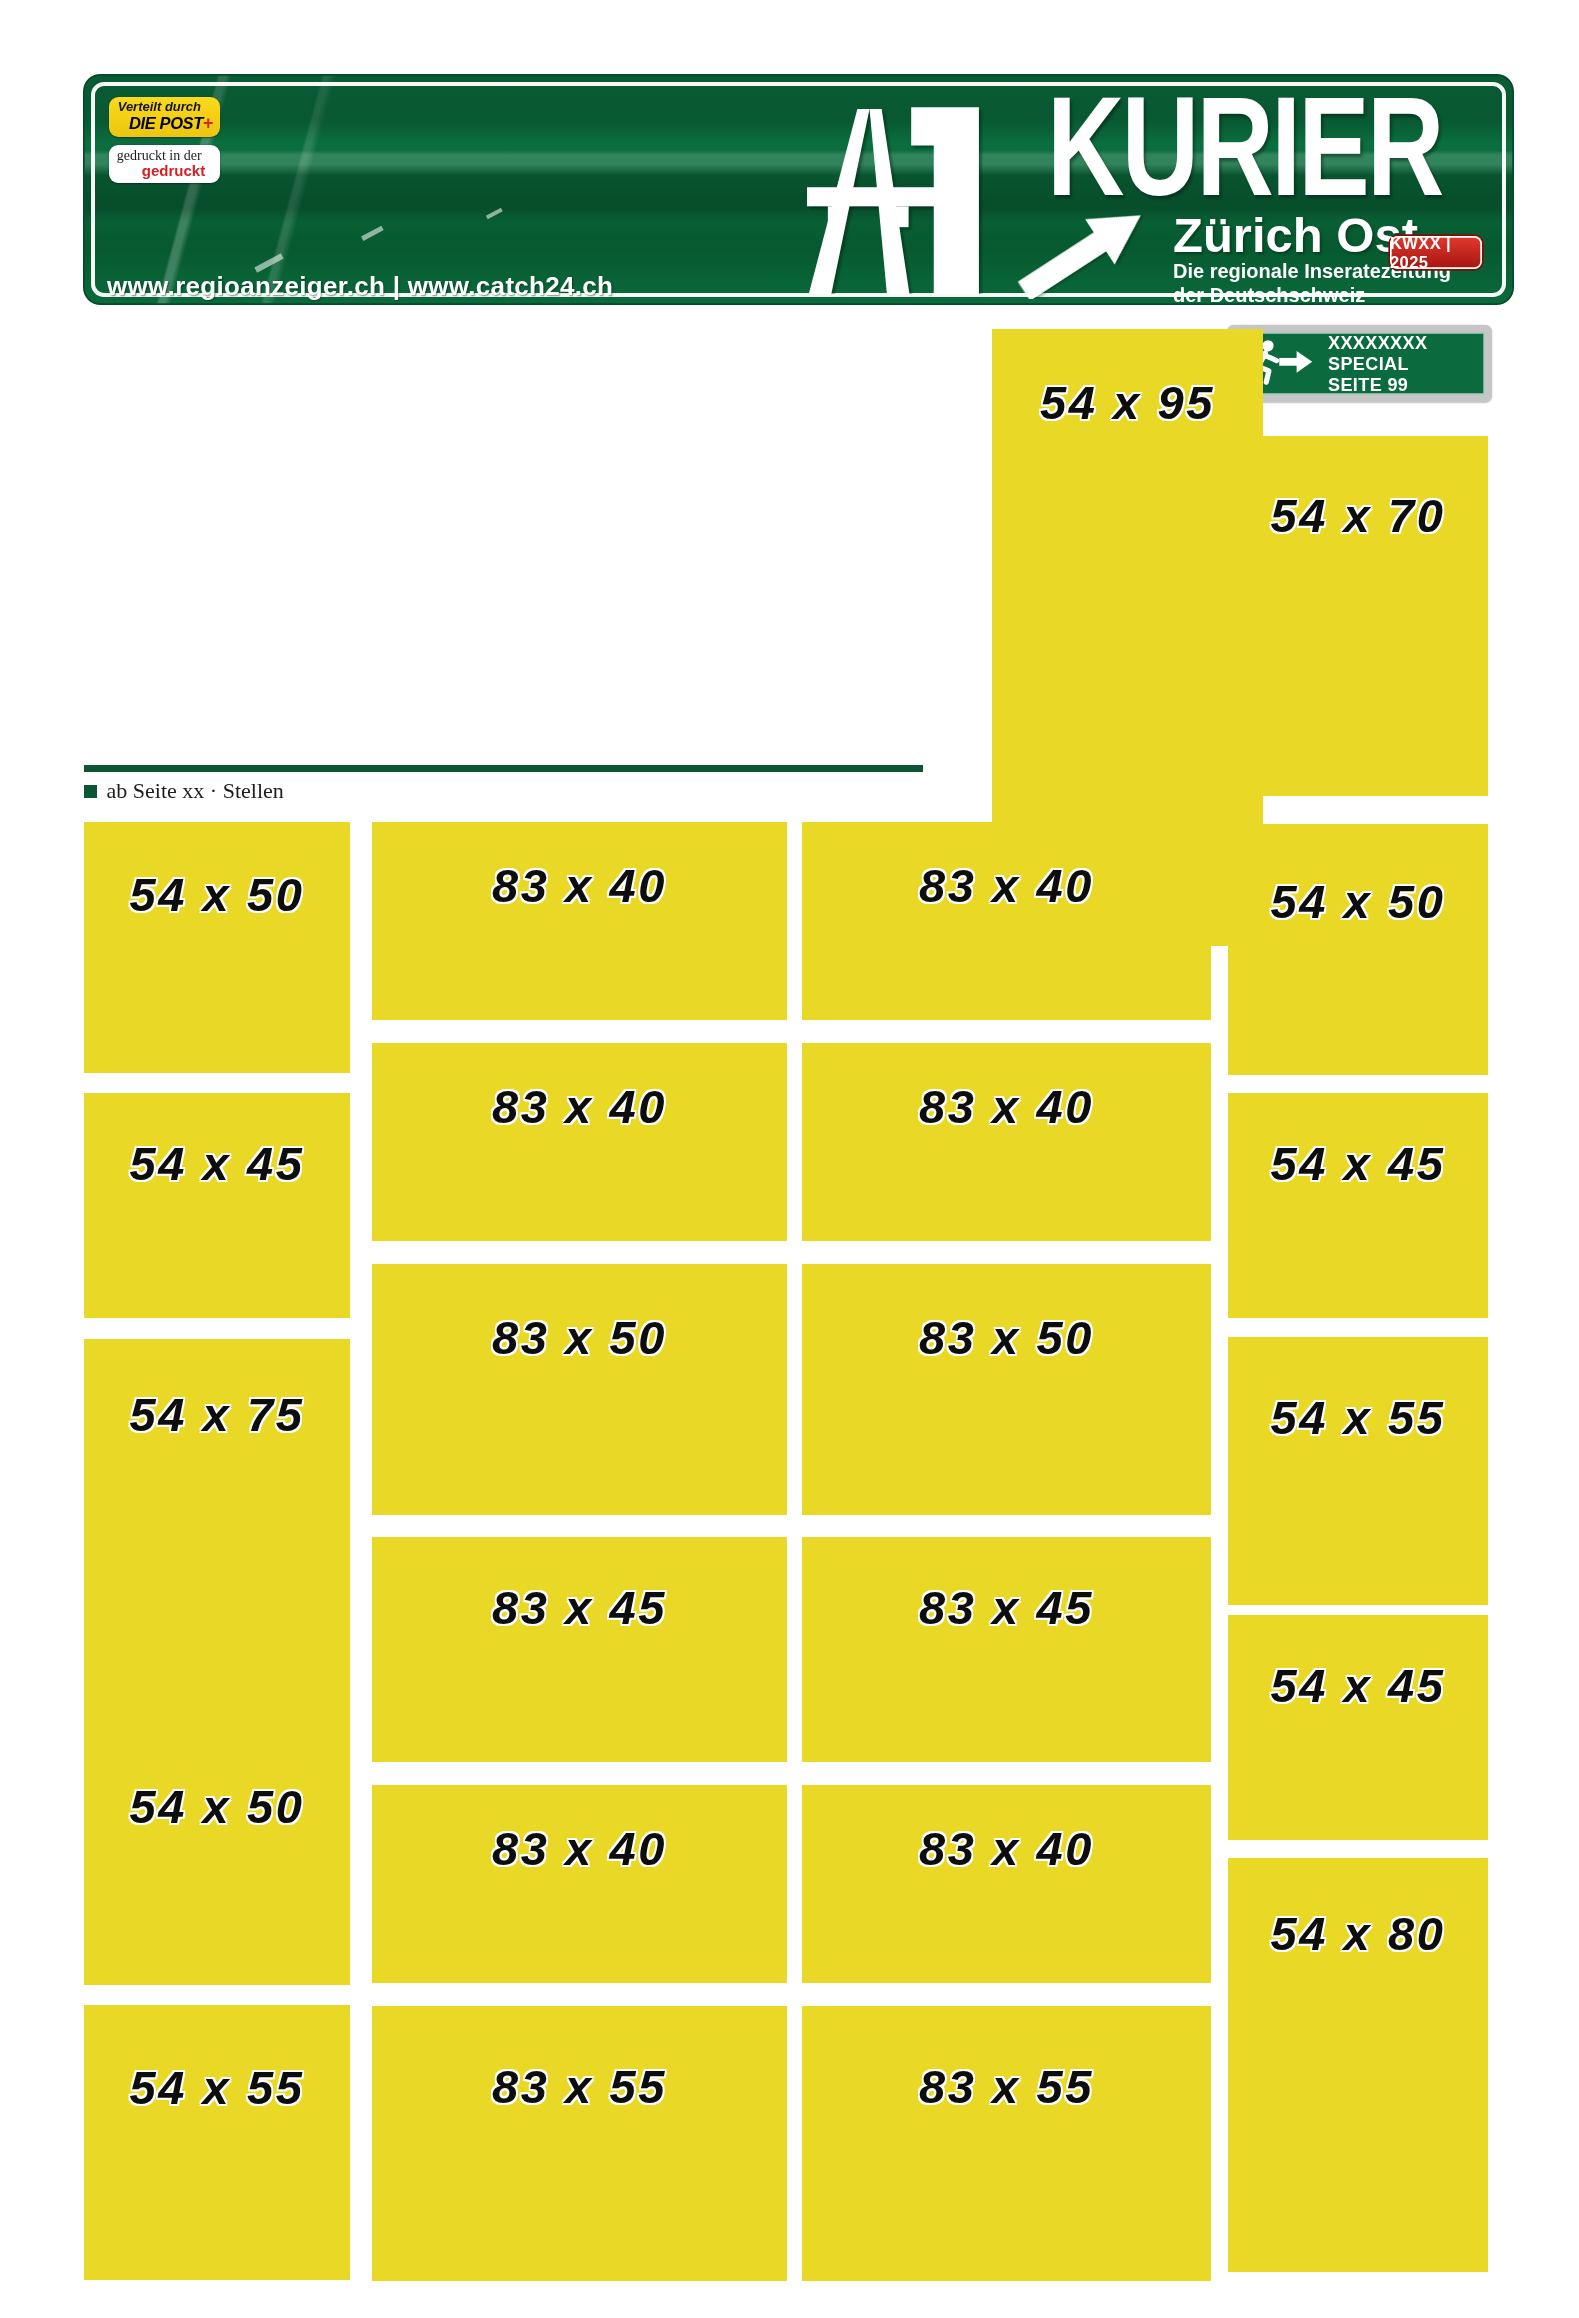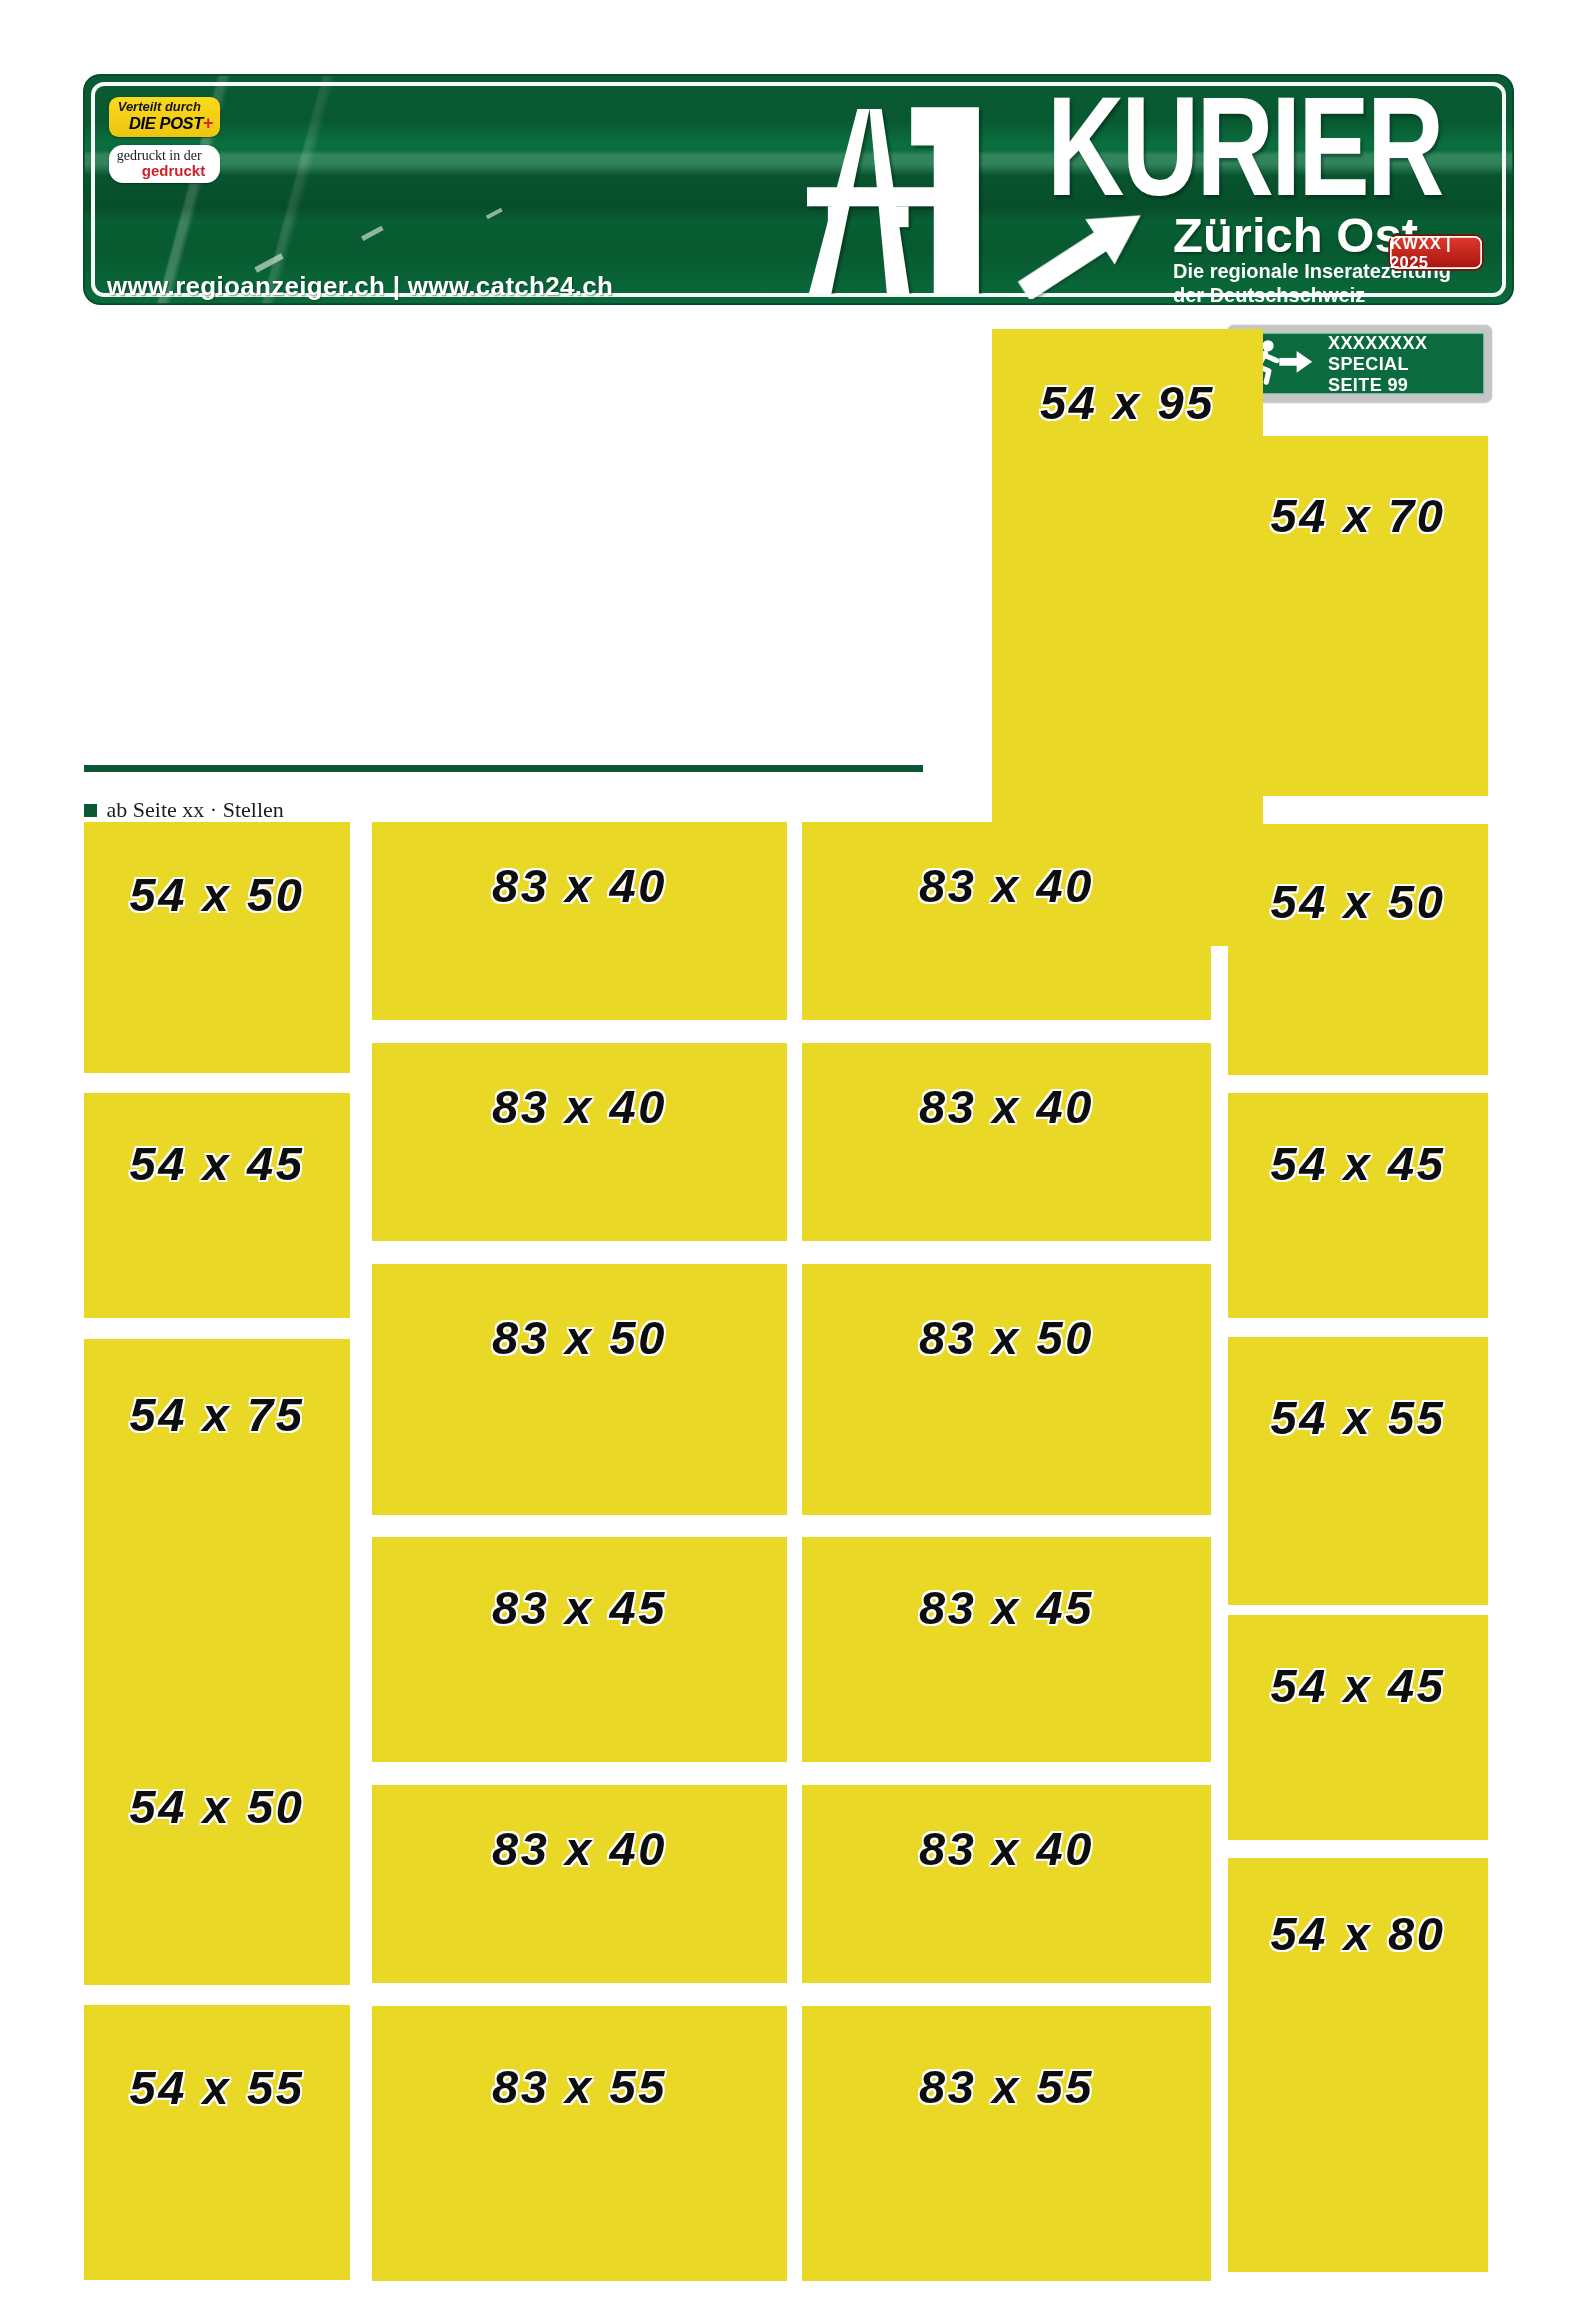--- a/index.html
+++ b/index.html
@@ -22,21 +22,21 @@
   .lane-dash{position:absolute;background:rgba(255,255,255,.55);transform:rotate(62deg);}
 
   .post-badge{position:absolute;left:26px;top:22.6px;width:111px;height:40px;
     background:linear-gradient(180deg,#f9da1c,#edc50f);border-radius:9.6px;
     padding:3.5px 7px 0 8.7px;box-sizing:border-box;line-height:1.05;box-shadow:0 0.9px 1.7px rgba(0,0,0,.4);}
   .post-badge .l1{font-style:italic;font-weight:bold;font-size:13px;color:#15151f;}
   .post-badge .l2{font-style:italic;font-weight:bold;font-size:16.5px;color:#000;text-align:right;letter-spacing:-0.4px;}
   .post-cross{color:#d52b1e;font-weight:bold;font-style:normal;font-size:18px;}
 
   .print-badge{position:absolute;left:26px;top:71px;width:111px;height:38px;
-    background:#fff;border-radius:14px;padding:2.6px 7.8px 0 7.8px;box-sizing:border-box;
+    background:#fff;border-radius:9px;padding:2.6px 7.8px 0 7.8px;box-sizing:border-box;
     line-height:1.1;box-shadow:0 0.9px 1.7px rgba(0,0,0,.4);}
   .print-badge .l1{font-family:"Liberation Serif",serif;font-size:14px;color:#1c1c1c;}
   .print-badge .l2{font-size:15px;font-weight:bold;color:#d31f26;text-align:right;padding-right:7px;}
 
   .motorway{position:absolute;left:724px;top:15.7px;}
   .kurier{position:absolute;left:964px;top:1.7px;color:#fff;font-weight:bold;
     font-size:141px;letter-spacing:-3.5px;line-height:1;white-space:nowrap;
     transform:scaleX(.76);transform-origin:left top;
     text-shadow:2.6px 2.6px 3.5px rgba(0,25,10,.45);}
   .banner-arrow{position:absolute;left:933px;top:131px;}
@@ -55,21 +55,21 @@
   .special-sign{position:absolute;left:1227px;top:325px;width:265px;height:77px;
     box-sizing:border-box;border:7px solid #c6c6c6;border-radius:7px;background:#0c6b3e;
     box-shadow:inset 0 0 0 1.7px rgba(255,255,255,.65),0 0.9px 1.7px rgba(0,0,0,.25);
     display:flex;align-items:center;}
   .sign-icon{flex:0 0 94px;display:flex;align-items:center;justify-content:center;}
   .sign-text{color:#fff;font-weight:bold;font-size:19px;line-height:21px;
     letter-spacing:0.4px;transform:scaleX(.95);transform-origin:left center;}
 
   
   .section-rule{position:absolute;left:84px;top:765px;width:839px;height:7px;background:#0d5633;}
-  .section-note{position:absolute;left:84px;top:797px;display:flex;align-items:center;gap:9.6px;}
+  .section-note{position:absolute;left:84px;top:778px;display:flex;align-items:center;gap:9.6px;}
   .section-bullet{width:13px;height:13px;background:#0d5633;}
   .section-note-text{font-family:"Liberation Serif",serif;font-size:22px;color:#1d1d1b;}
 
   
   .slot{position:absolute;background:#e9d826;}
   .slot-label{position:absolute;left:0;right:0;text-align:center;
     font-family:"Liberation Sans",sans-serif;font-style:italic;font-weight:bold;
     font-size:47px;line-height:1;letter-spacing:2.6px;color:#0d0d0d;
     text-shadow:1.7px 0 0 #fff,-1.7px 0 0 #fff,0 1.7px 0 #fff,0 -1.7px 0 #fff,
                 1.7px 1.7px 0 #fff,-1.7px -1.7px 0 #fff,1.7px -1.7px 0 #fff,-1.7px 1.7px 0 #fff;}

